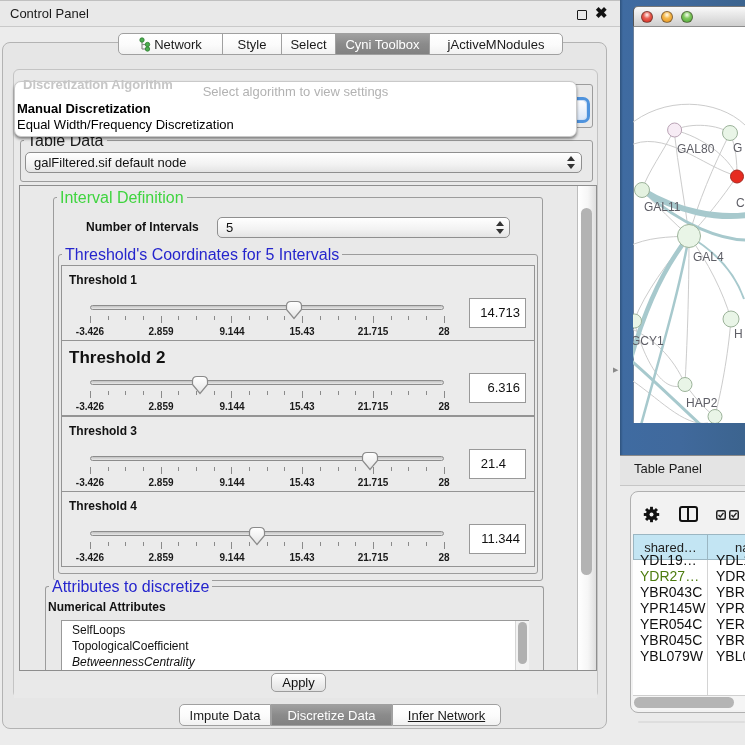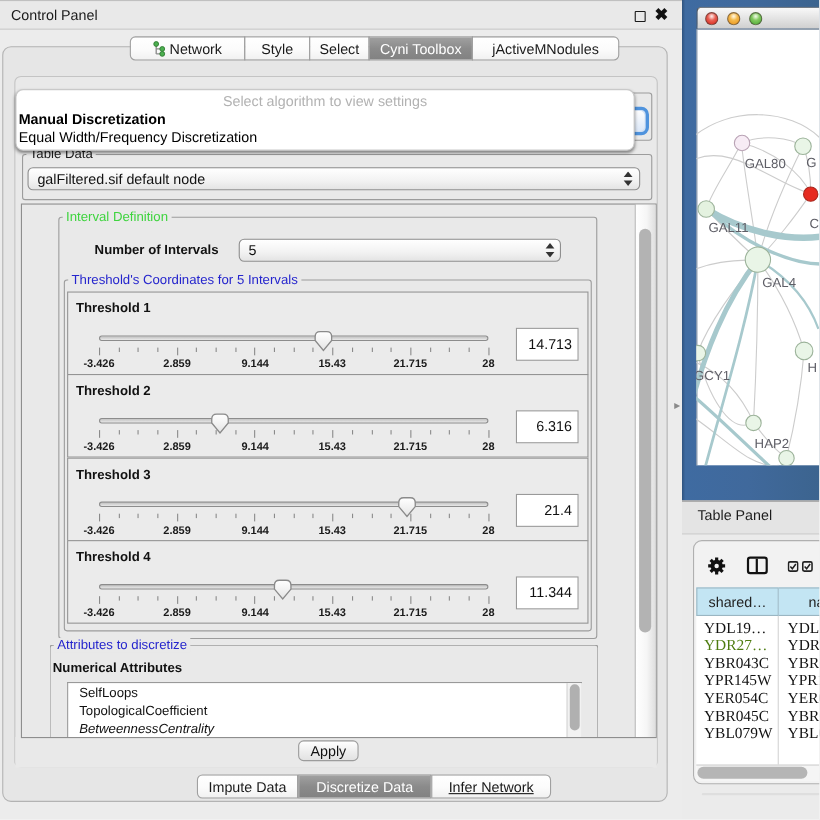--- a/index.html
+++ b/index.html
@@ -1,19 +1,19 @@
 <!DOCTYPE html>
 <html><head><meta charset="utf-8">
 <style>
 html,body{margin:0;padding:0;}
 #root{position:relative;width:745px;height:745px;overflow:hidden;
   font-family:"Liberation Sans",sans-serif;background:#ececec;}
 .abs{position:absolute;}
 .grp{position:absolute;border:1px solid #9c9c9c;border-radius:3px;}
-.gtitle{position:absolute;background:#e9e9e9;padding:0 3px;line-height:13px;font-size:12px;}
+.gtitle{position:absolute;background:#e9e9e9;padding:0 3px;line-height:13px;font-size:16px;}
 .combo{position:absolute;border:1px solid #8f8f8f;border-radius:5px;
   background:linear-gradient(#ffffff,#f2f2f2 60%,#e4e4e4);box-sizing:border-box;}
 .bold{font-weight:bold;}
 .tbox{position:absolute;border:1px solid #949494;background:#ebebeb;}
 .field{position:absolute;background:#ffffff;border:1px solid #999;text-align:right;
   font-size:13px;color:#111;box-sizing:border-box;}
 .ticklabel{position:absolute;font-size:10px;font-weight:bold;color:#1a1a1a;transform:translateX(-50%);}
 .tick{position:absolute;width:1px;background:#8a8a8a;}
 .tab{position:absolute;top:0;height:22px;border:1px solid #a0a0a0;
   background:linear-gradient(#ffffff,#fbfbfb 55%,#f1f1f1);font-size:13px;color:#1a1a1a;
@@ -108,21 +108,21 @@
     </svg>
 <svg class="abs" style="left:729px;top:510px;" width="10" height="10" viewBox="0 0 10 10">
 <rect x="0.75" y="0.75" width="8.5" height="8.5" rx="1.5" fill="none" stroke="#222" stroke-width="1.5"></rect>
 <path d="M 2.5,5 L 4.3,7 L 7.5,2.8" fill="none" stroke="#222" stroke-width="1.4"></path>
     </svg>
 <div class="abs" style="left:633px;top:534px;width:112px;height:169px;background:#ffffff;"></div>
 <div class="abs" style="left:633px;top:534px;width:75px;height:26px;background:#c3e5f3;border:1px solid #9bb6c2;box-sizing:border-box;text-align:center;font-size:13px;color:#222;line-height:25px;">shared…</div>
 <div class="abs" style="left:708px;top:534px;width:40px;height:26px;background:#c3e5f3;border:1px solid #9bb6c2;border-left:none;box-sizing:border-box;font-size:13px;color:#222;line-height:25px;">
       <span style="position:absolute;left:27px;">na</span>
     </div>
-<div class="abs" style="left:633px;top:564px;width:112px;height:112px;overflow:hidden;font-family:Liberation Serif, serif;">
+<div class="abs" style="left:633px;top:552px;width:112px;height:112px;overflow:hidden;">
 <div style="position:absolute;left:7px;top:0px;font-size:14px;color:#111;">YDL19…</div>
 <div style="position:absolute;left:83px;top:0px;font-size:14px;color:#111;">YDL1</div>
 <div style="position:absolute;left:7px;top:16px;font-size:14px;color:#4d7c0f;">YDR27…</div>
 <div style="position:absolute;left:83px;top:16px;font-size:14px;color:#111;">YDR2</div>
 <div style="position:absolute;left:7px;top:32px;font-size:14px;color:#111;">YBR043C</div>
 <div style="position:absolute;left:83px;top:32px;font-size:14px;color:#111;">YBR0</div>
 <div style="position:absolute;left:7px;top:48px;font-size:14px;color:#111;">YPR145W</div>
 <div style="position:absolute;left:83px;top:48px;font-size:14px;color:#111;">YPR1</div>
 <div style="position:absolute;left:7px;top:64px;font-size:14px;color:#111;">YER054C</div>
 <div style="position:absolute;left:83px;top:64px;font-size:14px;color:#111;">YER0</div>
@@ -216,21 +216,21 @@
 <defs>
         <linearGradient id="tg265" x1="0" y1="0" x2="0" y2="1">
 <stop offset="0" stop-color="#ffffff"></stop>
           <stop offset="0.5" stop-color="#f2f2f2"></stop>
           <stop offset="1" stop-color="#e4e4e4"></stop>
         </linearGradient>
       </defs>
     </svg>
 <div class="field" style="left:469px;top:298px;width:57px;height:30px;line-height:28px;padding-right:5px;">14.713</div>
 <div class="tbox" style="left:61px;top:340px;width:472px;height:74px;"></div>
-<div class="abs bold" style="left:69px;top:348px;font-size:12px;color:#111;">Threshold 2</div>
+<div class="abs bold" style="left:69px;top:348px;font-size:17px;color:#111;">Threshold 2</div>
 <div class="abs" style="left:90px;top:380px;width:354px;height:5px;border:1px solid #8c8c8c;border-radius:3px;background:linear-gradient(#c2c2c2,#e8e8e8);box-sizing:border-box;"></div>
 <div class="tick" style="left:90.0px;top:391px;height:7px;"></div>
 <div class="tick" style="left:107.7px;top:391px;height:4px;"></div>
 <div class="tick" style="left:125.3px;top:391px;height:4px;"></div>
 <div class="tick" style="left:143.0px;top:391px;height:4px;"></div>
 <div class="tick" style="left:160.7px;top:391px;height:7px;"></div>
 <div class="tick" style="left:178.4px;top:391px;height:4px;"></div>
 <div class="tick" style="left:196.1px;top:391px;height:4px;"></div>
 <div class="tick" style="left:213.7px;top:391px;height:4px;"></div>
 <div class="tick" style="left:231.4px;top:391px;height:7px;"></div>
@@ -296,21 +296,21 @@
 <svg class="abs" style="left:361px;top:451px;" width="18" height="20" viewBox="0 0 18 20">
 <path d="M 1.5,6 Q 1.5,1.5 6,1.5 L 12,1.5 Q 16.5,1.5 16.5,6 L 16.5,9.5 L 9,18.5 L 1.5,9.5 Z" fill="url(#tg416)" stroke="#8a8a8a" stroke-width="1.2"></path>
 <defs>
         <linearGradient id="tg416" x1="0" y1="0" x2="0" y2="1">
 <stop offset="0" stop-color="#ffffff"></stop>
           <stop offset="0.5" stop-color="#f2f2f2"></stop>
           <stop offset="1" stop-color="#e4e4e4"></stop>
         </linearGradient>
       </defs>
     </svg>
-<div class="field" style="left:469px;top:449px;width:57px;height:30px;line-height:28px;padding-right:5px;">21.4</div>
+<div class="field" style="left:469px;top:449px;width:57px;height:30px;line-height:28px;padding-right:19px;">21.4</div>
 <div class="tbox" style="left:61px;top:491px;width:472px;height:74px;"></div>
 <div class="abs bold" style="left:69px;top:499px;font-size:12px;color:#111;">Threshold 4</div>
 <div class="abs" style="left:90px;top:531px;width:354px;height:5px;border:1px solid #8c8c8c;border-radius:3px;background:linear-gradient(#c2c2c2,#e8e8e8);box-sizing:border-box;"></div>
 <div class="tick" style="left:90.0px;top:542px;height:7px;"></div>
 <div class="tick" style="left:107.7px;top:542px;height:4px;"></div>
 <div class="tick" style="left:125.3px;top:542px;height:4px;"></div>
 <div class="tick" style="left:143.0px;top:542px;height:4px;"></div>
 <div class="tick" style="left:160.7px;top:542px;height:7px;"></div>
 <div class="tick" style="left:178.4px;top:542px;height:4px;"></div>
 <div class="tick" style="left:196.1px;top:542px;height:4px;"></div>
@@ -356,16 +356,17 @@
 <div class="abs" style="left:518px;top:622px;width:9px;height:42px;background:#b0b0b0;border-radius:5px;"></div>
 <div class="abs" style="left:14px;top:670px;width:583px;height:28px;background:#e9e9e9;"></div>
 <div class="abs" style="left:19px;top:670px;width:578px;height:1px;background:#8e8e8e;"></div>
 <div class="abs" style="left:577px;top:186px;width:19px;height:484px;background:linear-gradient(90deg,#ffffff,#f6f6f6 55%,#dedede);border-left:1px solid #bdbdbd;box-sizing:border-box;"></div>
 <div class="abs" style="left:581px;top:208px;width:11px;height:367px;background:#b3b3b3;border-radius:6px;"></div>
 <div class="abs" style="left:271px;top:673px;width:55px;height:19px;border:1px solid #9c9c9c;border-radius:5px;background:linear-gradient(#ffffff,#eeeeee 55%,#e2e2e2);box-sizing:border-box;text-align:center;font-size:13px;line-height:17px;color:#111;">Apply</div>
 <div class="tab" style="left:147px;top:704px;width:92px;border-top-left-radius:5px;border-bottom-left-radius:5px;">Impute Data</div>
 <div class="tab seltab" style="left:239px;top:704px;width:121px;">Discretize Data</div>
 <div class="tab" style="left:360px;top:704px;width:109px;border-top-right-radius:5px;border-bottom-right-radius:5px;text-decoration:underline;">Infer Network</div>
 <div class="abs" style="left:14px;top:81px;width:563px;height:56px;background:#ffffff;border:1px solid #c9c9c9;border-radius:7px;box-shadow:0 2px 3px rgba(0,0,0,0.45);box-sizing:border-box;"></div>
+<div class="abs bold" style="left:23px;top:77px;font-size:13px;color:#c6c6c6;">Discretization Algorithm</div>
 <div class="abs" style="left:14px;top:84px;width:563px;text-align:center;font-size:13px;color:#b2b2b2;">Select algorithm to view settings</div>
 <div class="abs bold" style="left:17px;top:101px;font-size:13px;color:#000;">Manual Discretization</div>
 <div class="abs" style="left:17px;top:117px;font-size:13px;color:#000;">Equal Width/Frequency Discretization</div>
 <div class="abs" style="left:613px;top:366px;width:5px;height:7px;color:#8a8a8a;font-size:7px;line-height:7px;">▶</div>
 </div>
 </body></html>

